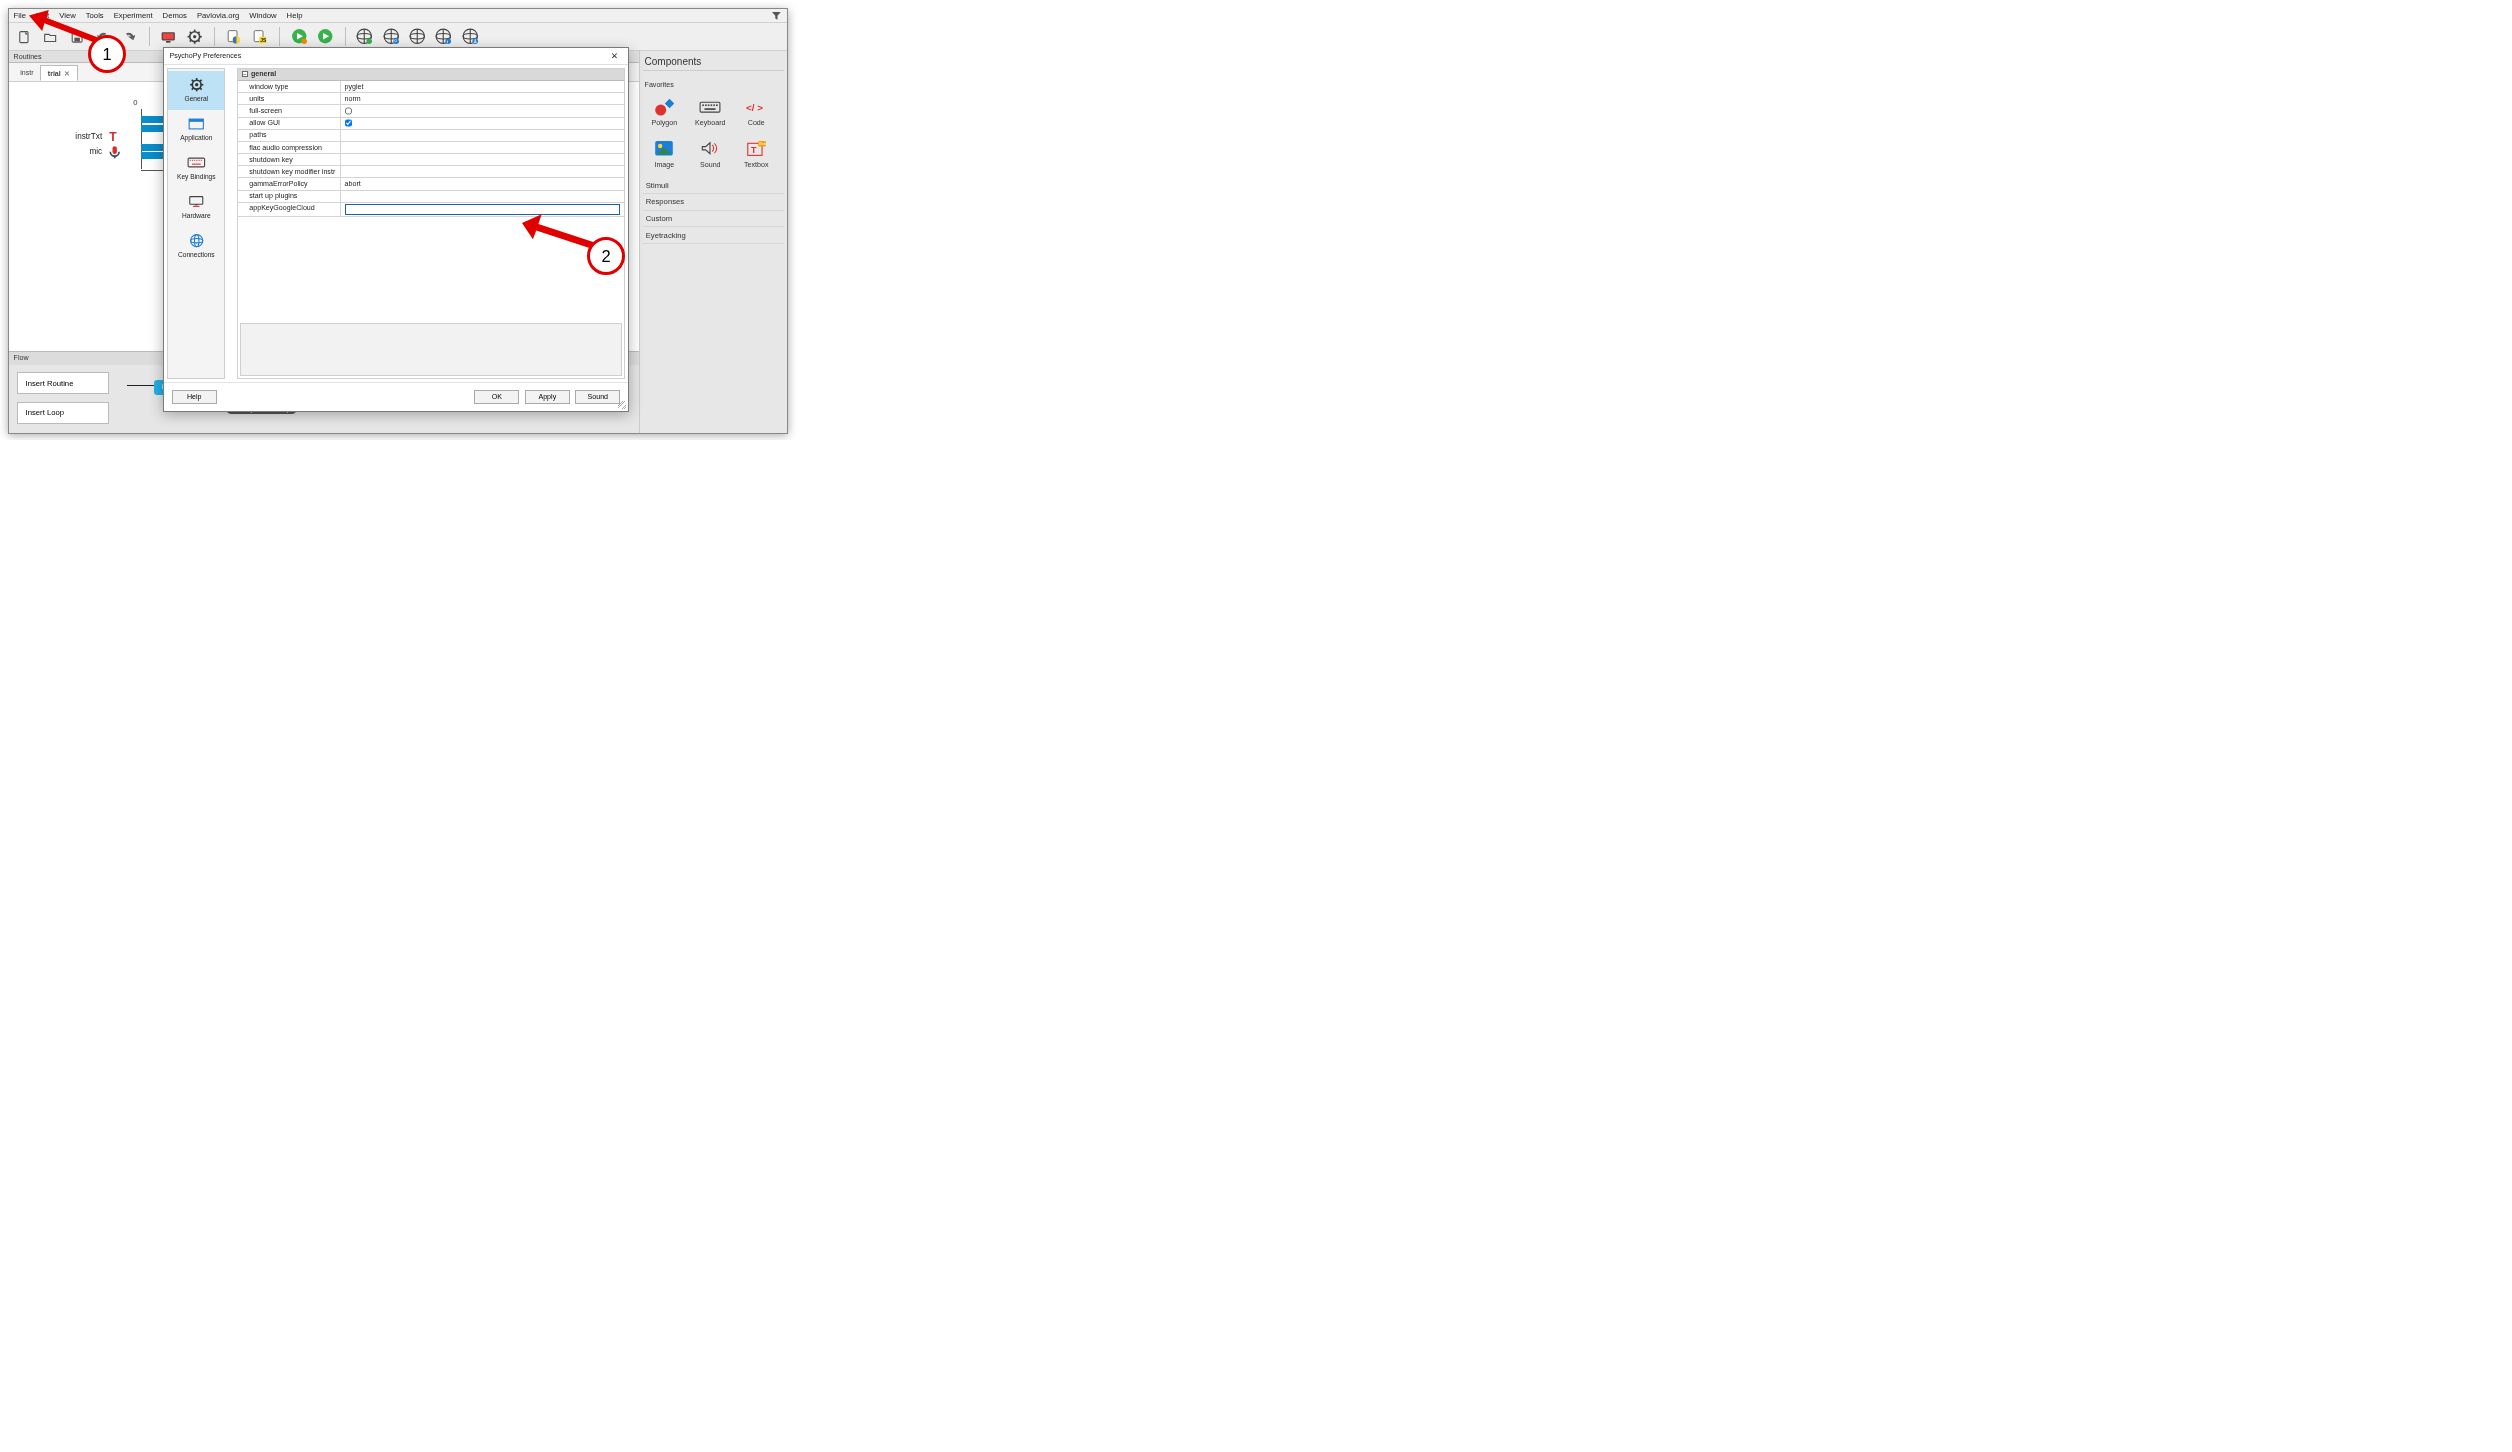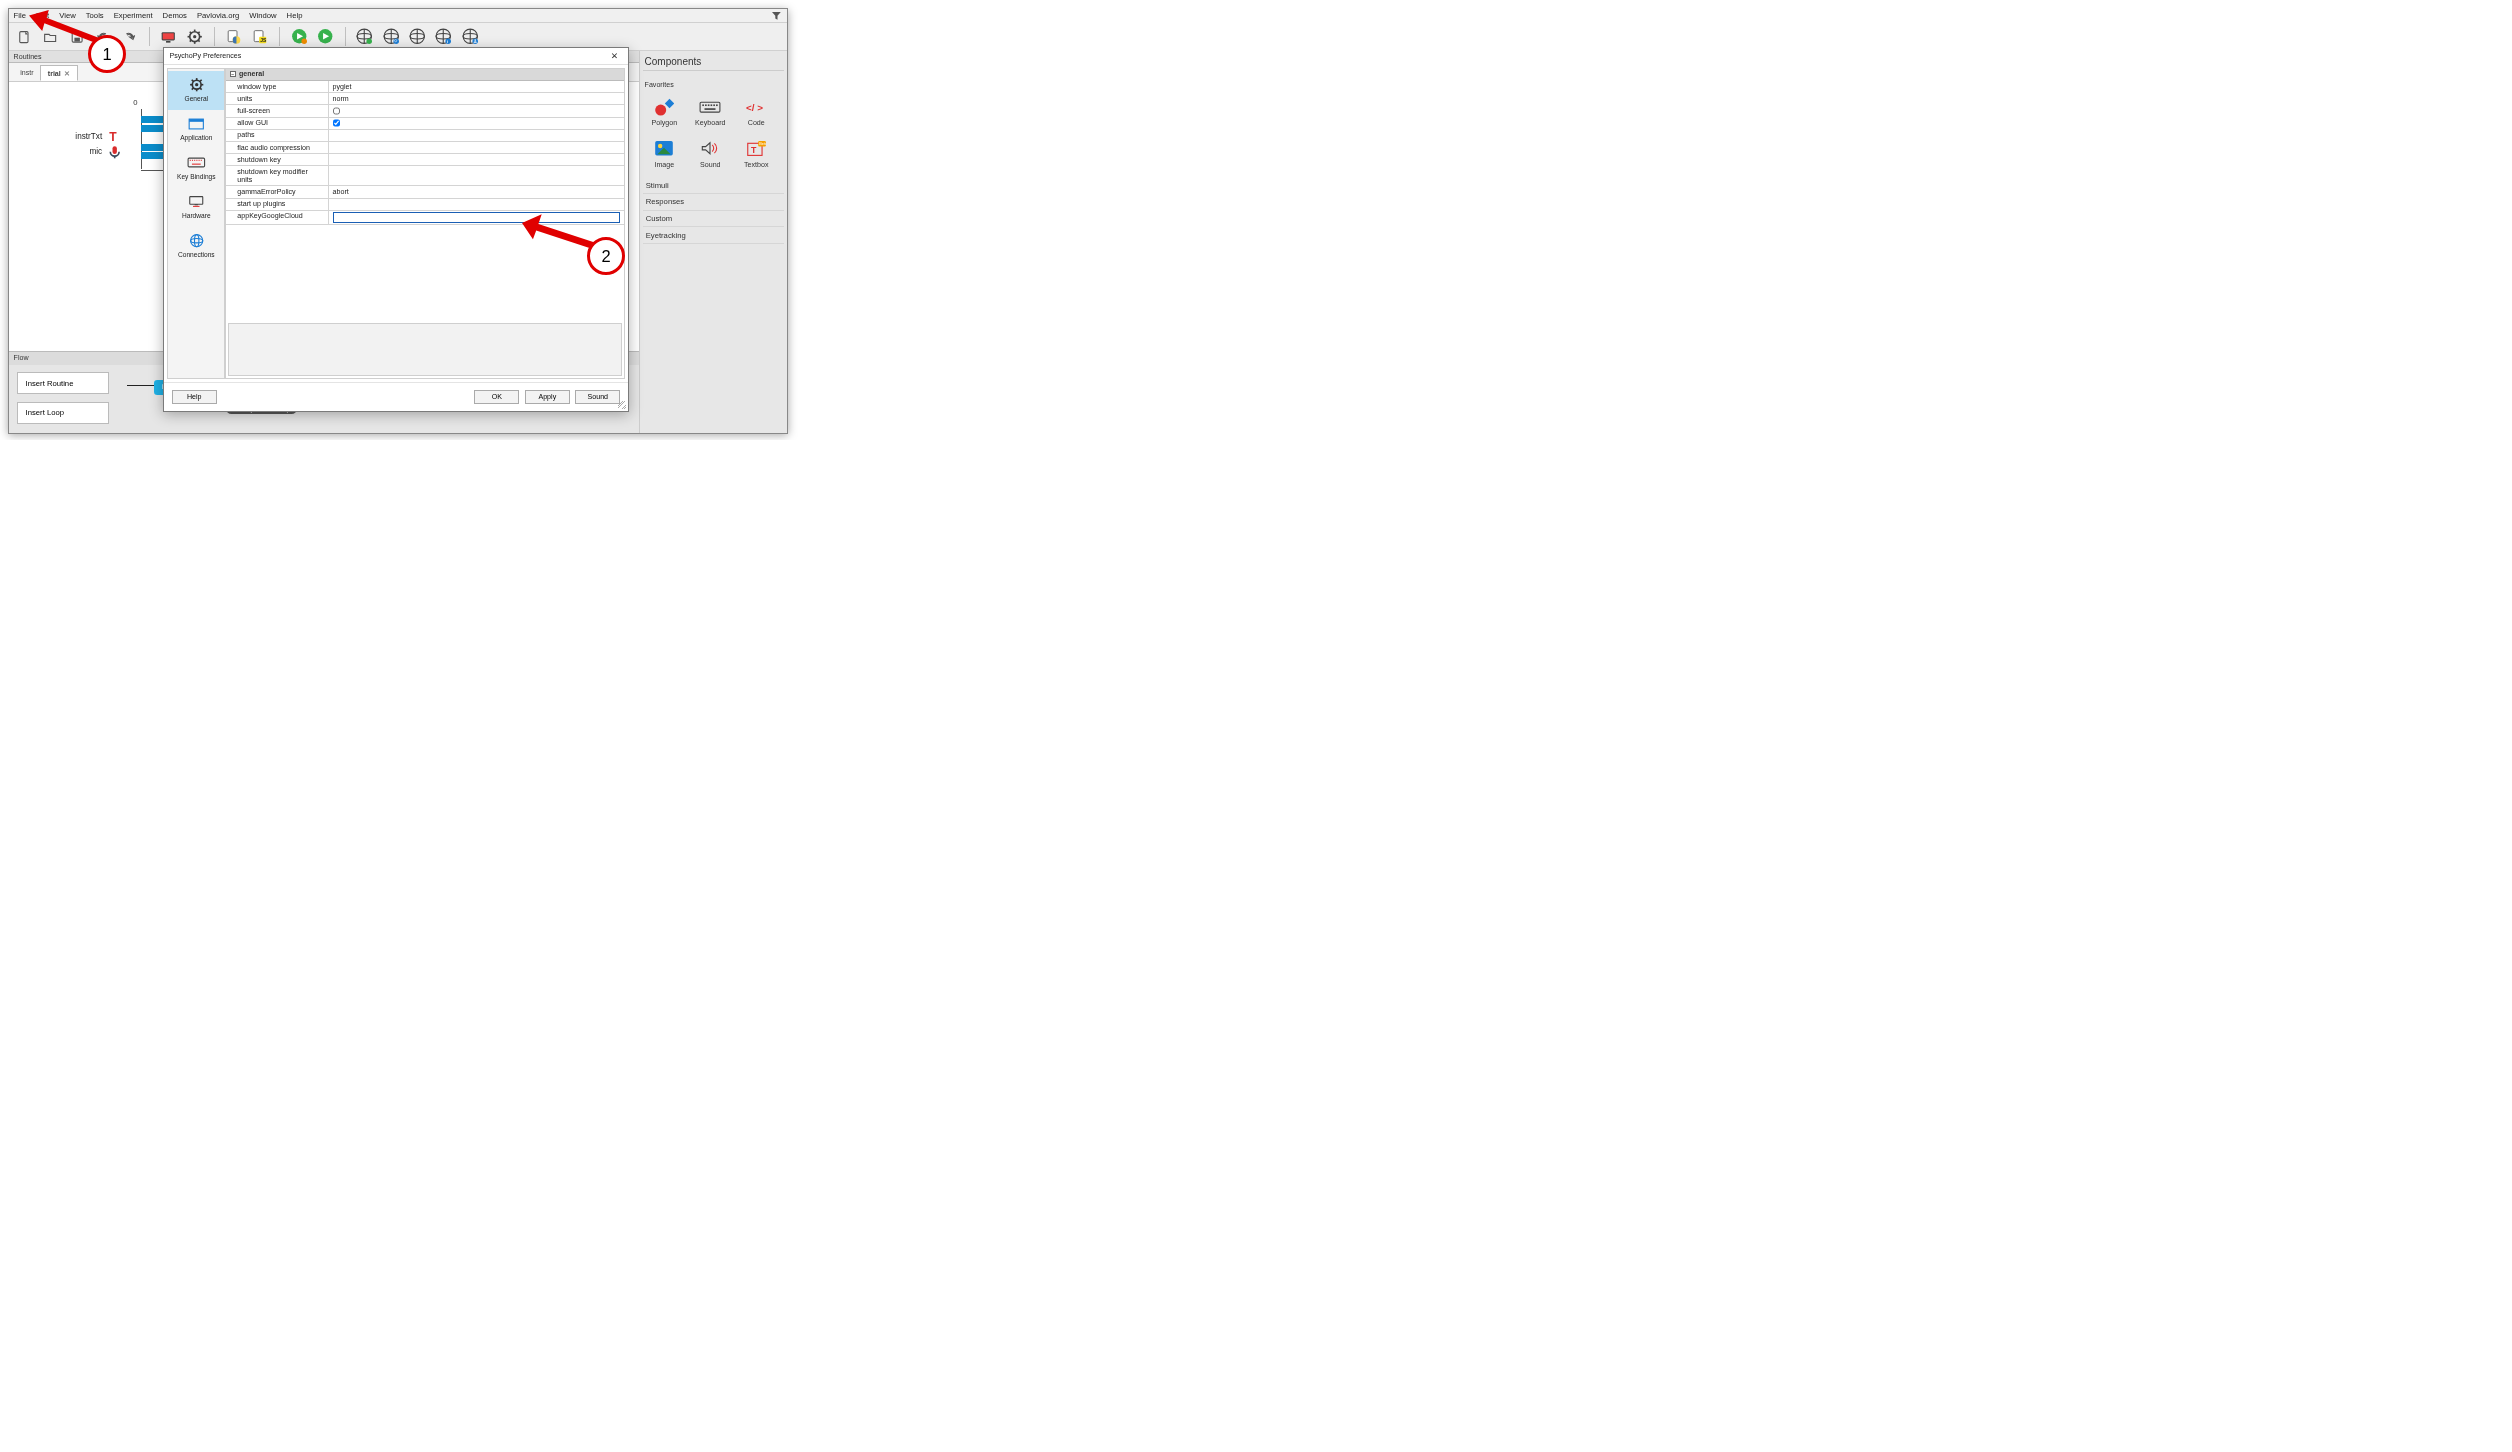--- a/index.html
+++ b/index.html
@@ -39,21 +39,21 @@
 .flow-canvas { flex: 1; position: relative; }
 .flow-instr { position: absolute; left: 38px; top: 15.4px; background: #1fb1e6; color: #fff; border-radius: 3.3px; padding: 3.3px 7.7px; font-size: 7.1px; }
 .flow-trial { position: absolute; left: 127px; top: 10px; background: #3ec467; color: #fff; border-radius: 3.3px; padding: 2.7px 8.8px 1.6px 8.8px; font-size: 6.6px; text-align: center; line-height: 1.2; }
 .flow-trials-label { position: absolute; left: 110px; top: 38px; background: #555; color: #eee; border-radius: 6.6px; padding: 2.2px 7.7px; font-size: 6.6px; }
 .flow-line { position: absolute; left: 11px; top: 20px; width: 181px; height: 1.6px; background: #222; }
 .flow-loop-arc { position: absolute; left: 96px; top: 21px; width: 93px; height: 22px; border: 1.1px solid #555; border-top: none; border-radius: 0 0 38px 38px; }
 
 .prefs-dialog { position: absolute; left: 163px; top: 47px; width: 466px; height: 365px; background: #fff; border: 0.5px solid #7a7a7a; box-shadow: 0 3.3px 13px rgba(0,0,0,0.3); z-index: 50; }
 .prefs-title { height: 16.5px; display: flex; align-items: center; justify-content: space-between; padding: 0 5.5px; font-size: 7.1px; color: #222; border-bottom: 0.5px solid #e0e0e0; }
 .prefs-close { font-size: 8.8px; color: #333; padding: 1.1px 4.4px; }
-.prefs-body { display: flex; height: calc(100% - 16.5px - 29px); padding: 3.3px; gap: 0; }
+.prefs-body { display: flex; height: calc(100% - 16.5px - 29px); padding: 3.3px; gap: 12px; }
 .prefs-sidebar { width: 58px; background: #f4f4f4; border: 0.5px solid #cfcfcf; display: flex; flex-direction: column; align-items: stretch; padding-top: 2.2px; }
 .prefs-cat { text-align: center; font-size: 6.6px; color: #222; padding: 5.5px 1.1px 7.7px 1.1px; }
 .prefs-cat.active { background: #bde1f5; }
 .prefs-cat .cat-icon { height: 16.5px; display: flex; align-items: center; justify-content: center; margin-bottom: 2.2px; }
 .prefs-main { flex: 1; border: 0.5px solid #cfcfcf; display: flex; flex-direction: column; }
 .prefs-grid { flex: 1; overflow: auto; font-size: 7.1px; }
 .grid-header { background: #d9d9d9; color: #333; padding: 1.6px 3.3px; display: flex; align-items: center; gap: 3.3px; border-bottom: 0.5px solid #bbb; font-weight: 600; }
 .grid-header .collapse { width: 6px; height: 6px; border: 0.5px solid #6a6a6a; background: #fff; display: inline-flex; align-items: center; justify-content: center; font-size: 5px; line-height: 1; color: #333; }
 .grid-row { display: flex; border-bottom: 0.5px solid #d4d4d4; }
 .grid-cell-label { width: 103px; padding: 1.6px 4.4px 1.6px 11px; border-right: 0.5px solid #d4d4d4; color: #222; }
@@ -456,21 +456,21 @@
             </div>
             <div class="grid-row">
               <div class="grid-cell-label">flac audio compression</div>
               <div class="grid-cell-value"></div>
             </div>
             <div class="grid-row">
               <div class="grid-cell-label">shutdown key</div>
               <div class="grid-cell-value"></div>
             </div>
             <div class="grid-row">
-              <div class="grid-cell-label">shutdown key modifier units</div>
+              <div class="grid-cell-label">shutdown key modifier instr</div>
               <div class="grid-cell-value"></div>
             </div>
             <div class="grid-row">
               <div class="grid-cell-label">gammaErrorPolicy</div>
               <div class="grid-cell-value">abort</div>
             </div>
             <div class="grid-row">
               <div class="grid-cell-label">start up plugins</div>
               <div class="grid-cell-value"></div>
             </div>

